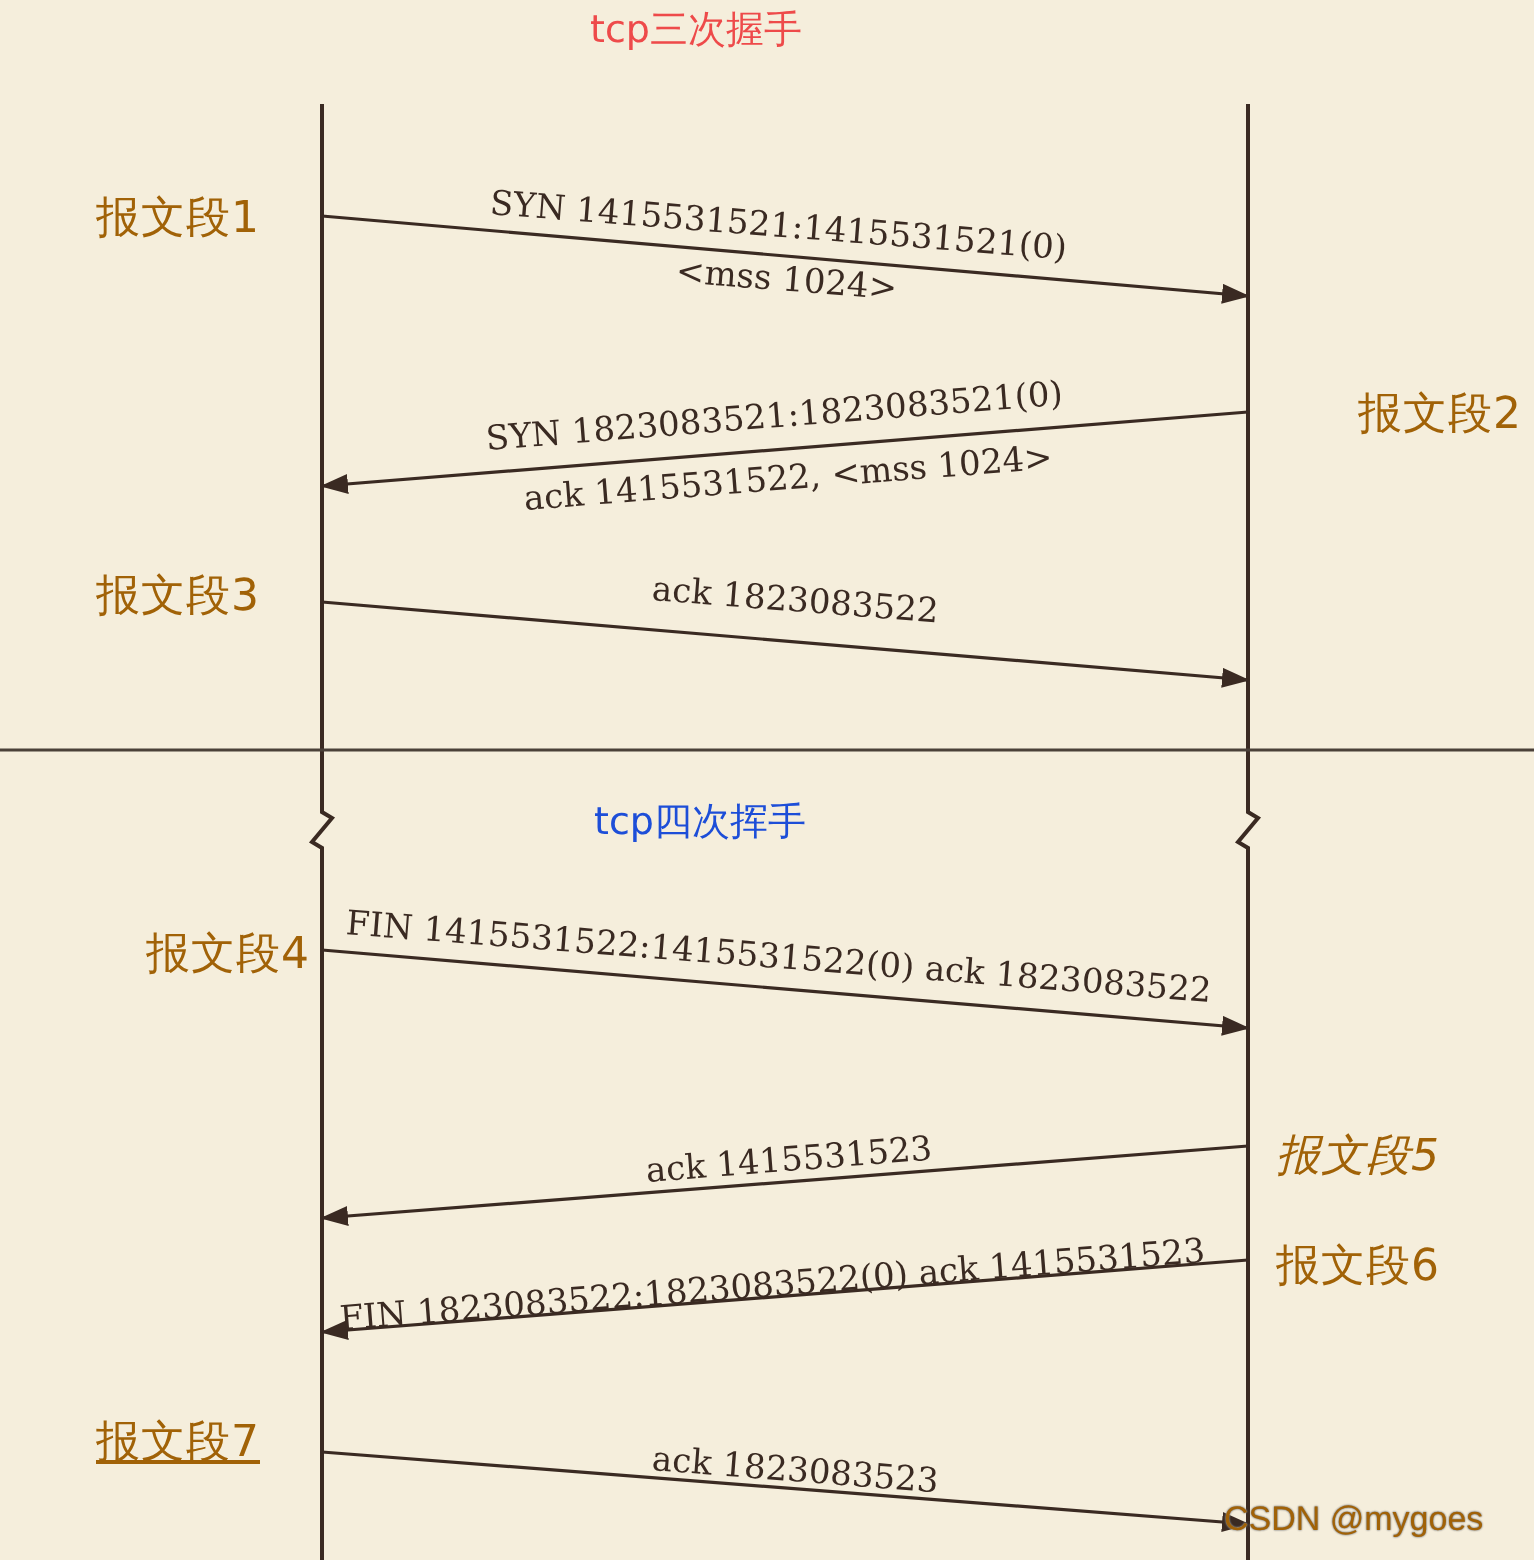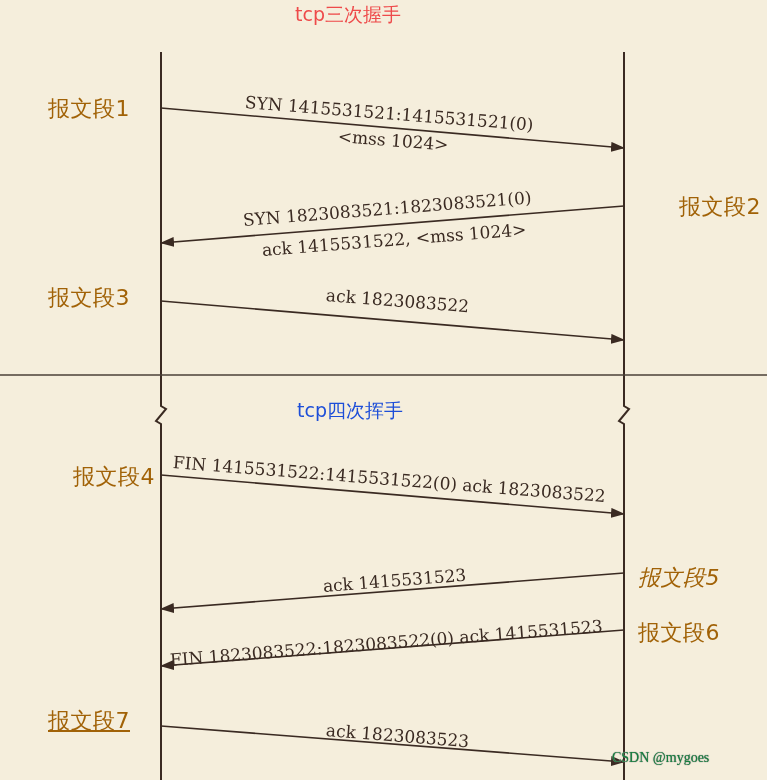--- a/index.html
+++ b/index.html
@@ -28,23 +28,23 @@
       position: absolute;
       font-family: "DejaVu Serif", serif;
       font-size: 17px;
       color: #3a2a22;
       white-space: nowrap;
       transform-origin: 0 50%;
       line-height: 1;
     }
     .watermark {
       position: absolute;
-      font-family: Liberation Serif, serif;
-      font-size: 14px;
-      color: #15803d;
+      font-family: Liberation Sans, sans-serif;
+      font-size: 17px;
+      color: #a16207;
       text-shadow: 0 0 1px #888, 0 0 1px #888;
       white-space: nowrap;
     }
   </style>
 </head>
 <body style="background: rgb(245, 238, 220);">
 
 <svg id="canvas" xmlns="http://www.w3.org/2000/svg" width="767" height="780" viewBox="0 0 767 780">
   <defs>
     <marker id="arrowhead" markerWidth="14" markerHeight="10" refX="13" refY="5" orient="auto" markerUnits="userSpaceOnUse">

